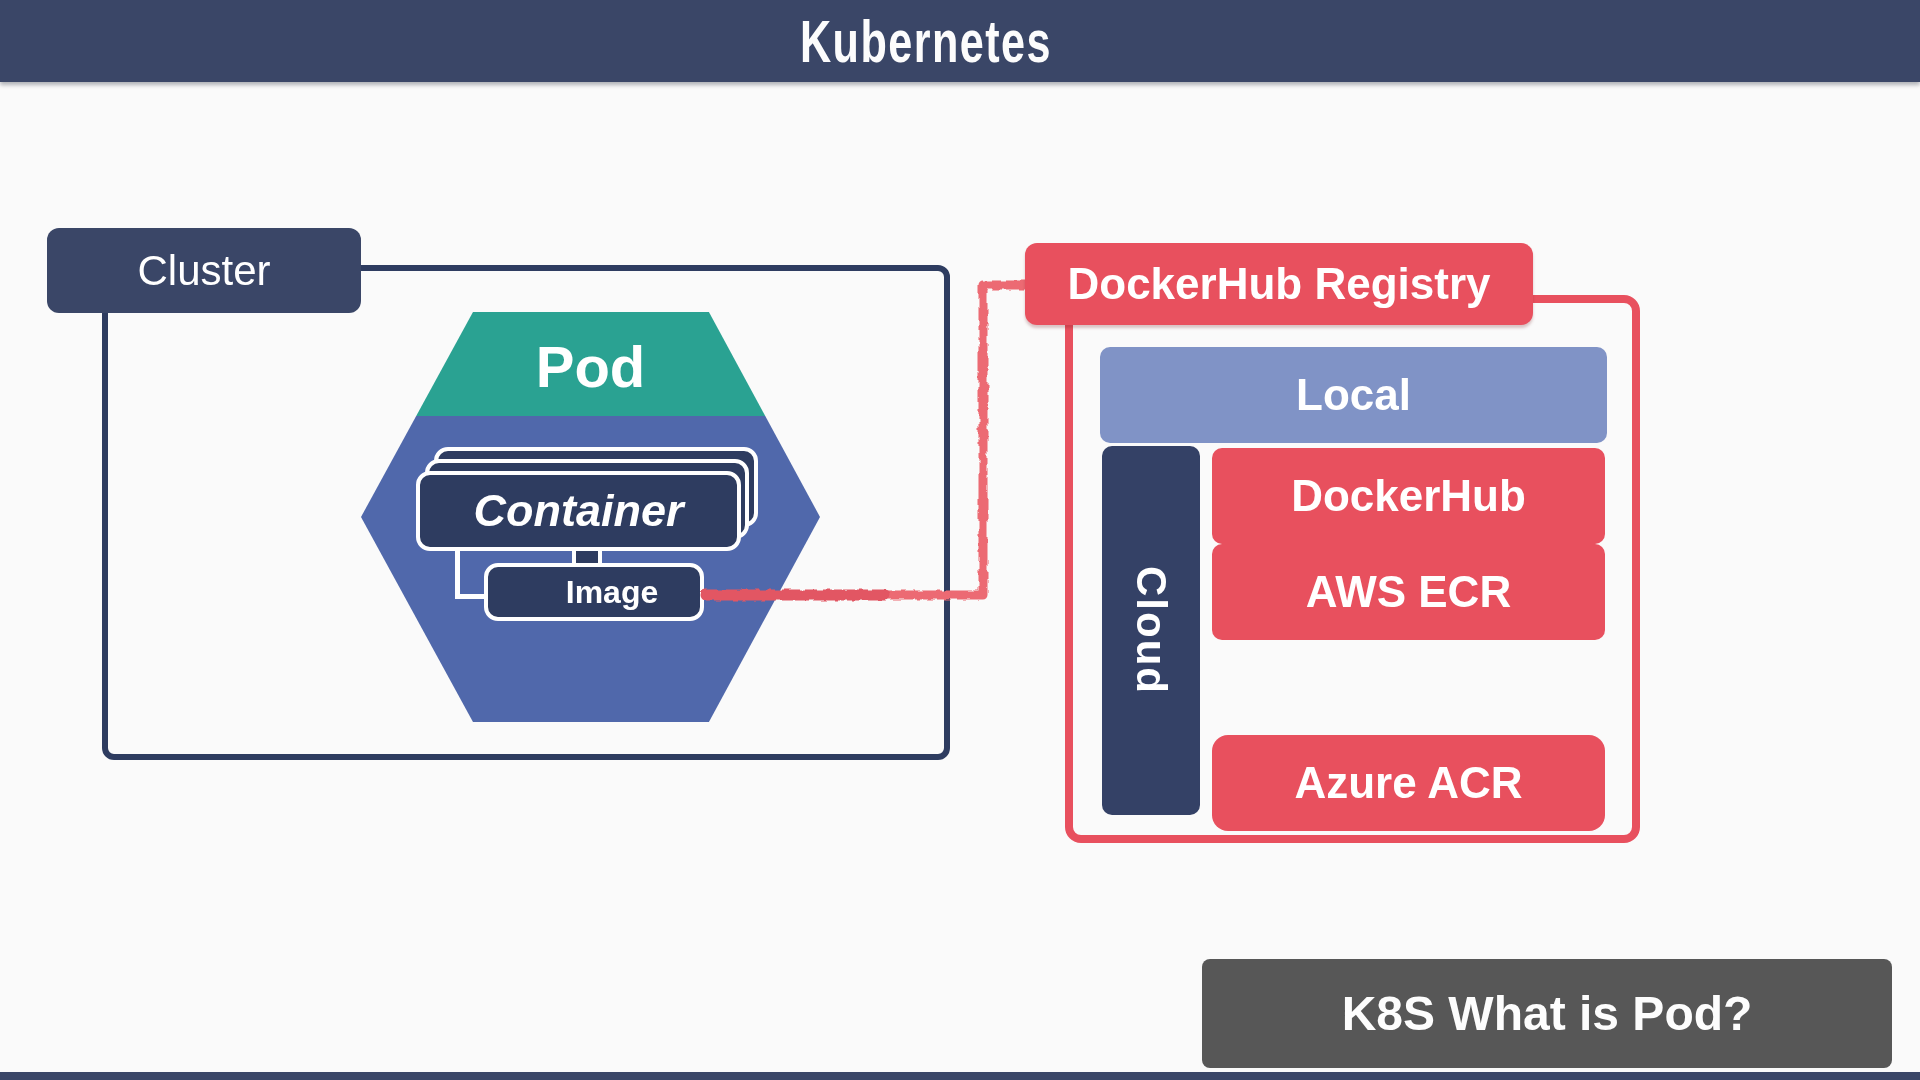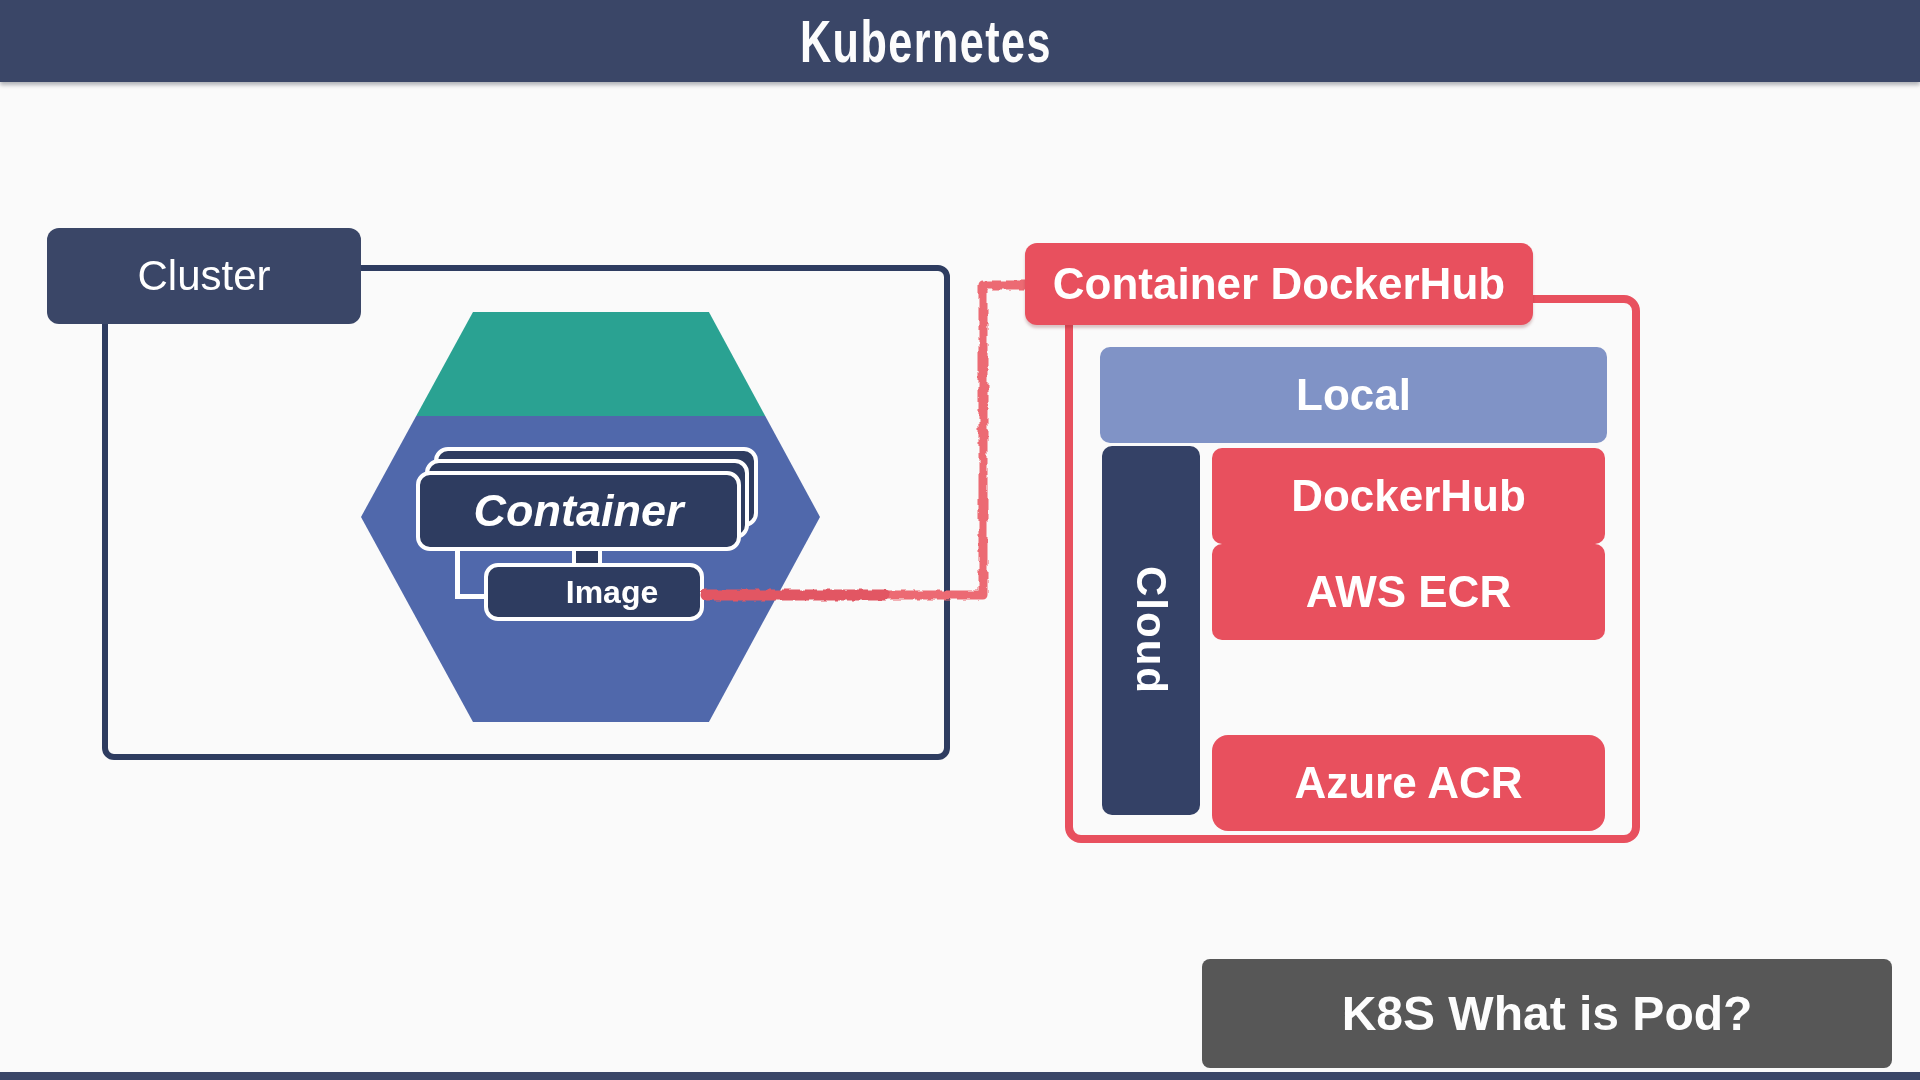--- a/index.html
+++ b/index.html
@@ -23,21 +23,21 @@
   }
   .footer-bar { left: 0; top: 1072px; width: 1920px; height: 8px; background: #3a4667; z-index: 10; }
 
   
   .cluster-boundary {
     left: 102px; top: 265px; width: 848px; height: 495px;
     border: 6px solid #2e3c60; border-radius: 12px;
     z-index: 1;
   }
   .cluster-label {
-    left: 47px; top: 228px; width: 314px; height: 96px;
+    left: 47px; top: 228px; width: 314px; height: 85px;
     background: #3a4667; border-radius: 12px;
     display: flex; align-items: center; justify-content: center;
     color: #ffffff; font-size: 42px; font-weight: normal;
     z-index: 5;
   }
 
   
   .pod-hex {
     left: 361px; top: 312px; width: 459px; height: 410px;
     clip-path: polygon(24.4% 0, 75.8% 0, 100% 50%, 75.8% 100%, 24.4% 100%, 0 50%);
@@ -143,20 +143,21 @@
     <div class="abs app-title">Kubernetes</div>
   </div>
 
   <div class="abs cluster-boundary"></div>
   <div class="abs cluster-label">Cluster</div>
 
   <div class="abs pod-hex">
     <div class="abs pod-hex-top"></div>
     <div class="abs pod-hex-body"></div>
   </div>
+  <div class="abs pod-title">Pod</div>
 
   <div class="abs card card-back"></div>
   <div class="abs card card-middle"></div>
   <div class="abs card-front card">Container</div>
 
   <div class="abs image-tab"></div>
   <div class="abs bracket-v"></div>
   <div class="abs bracket-h"></div>
 
   <div class="abs image-box">Image</div>
@@ -168,21 +169,21 @@
         <feDisplacementMap in="SourceGraphic" in2="n" scale="5"></feDisplacementMap>
       </filter>
     </defs>
     <g filter="url(#rough)">
       <path d="M 706 595 L 983 595 L 983 285 L 1028 285" fill="none" stroke="#ec6b73" stroke-width="9" stroke-linecap="round" stroke-linejoin="round"></path>
       <path d="M 706 595 L 885 595" fill="none" stroke="#e25663" stroke-width="11" stroke-linecap="round"></path>
     </g>
   </svg>
 
   <div class="abs registry-boundary"></div>
-  <div class="abs registry-title-badge">Container DockerHub</div>
+  <div class="abs registry-title-badge">DockerHub Registry</div>
 
   <div class="abs local-bar">Local</div>
 
   <div class="abs cloud-bar">
     <span>Cloud</span>
   </div>
 
   <div class="abs registry-row row-0">DockerHub</div>
   <div class="abs registry-row row-1">AWS ECR</div>
   <div class="abs registry-row row-3">Azure ACR</div>

